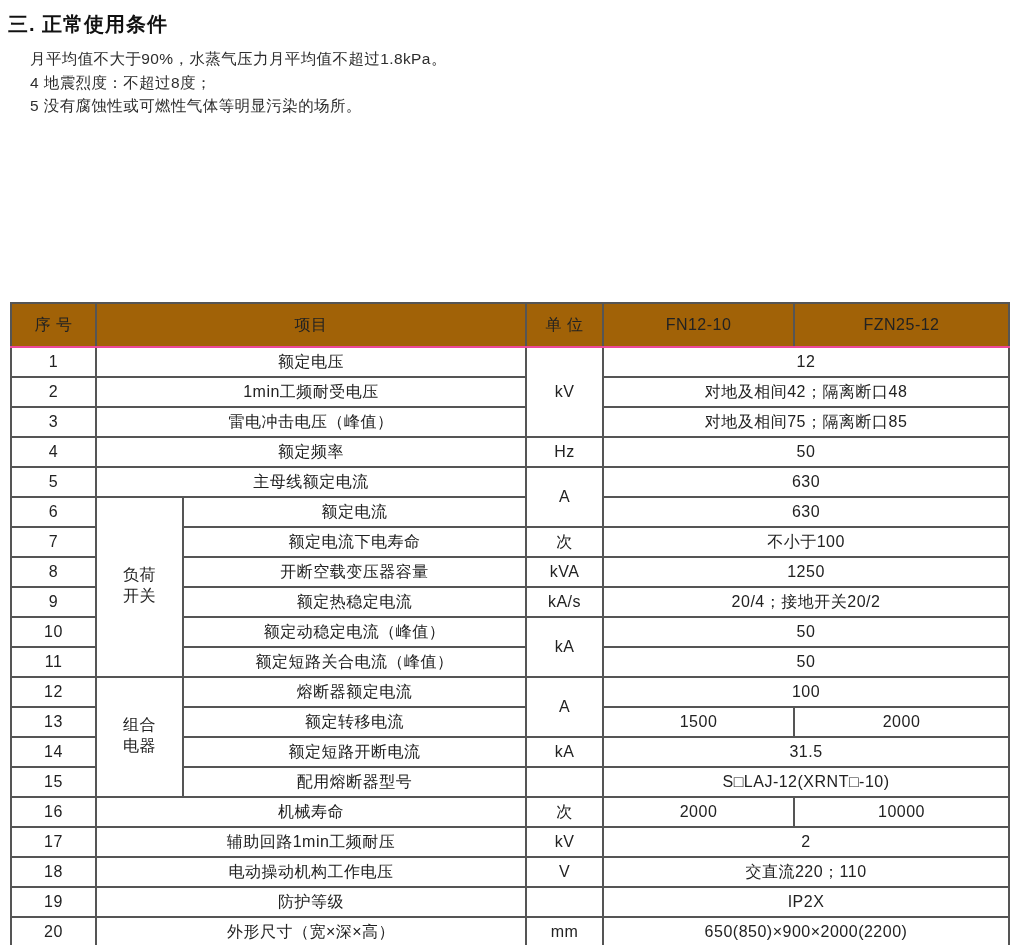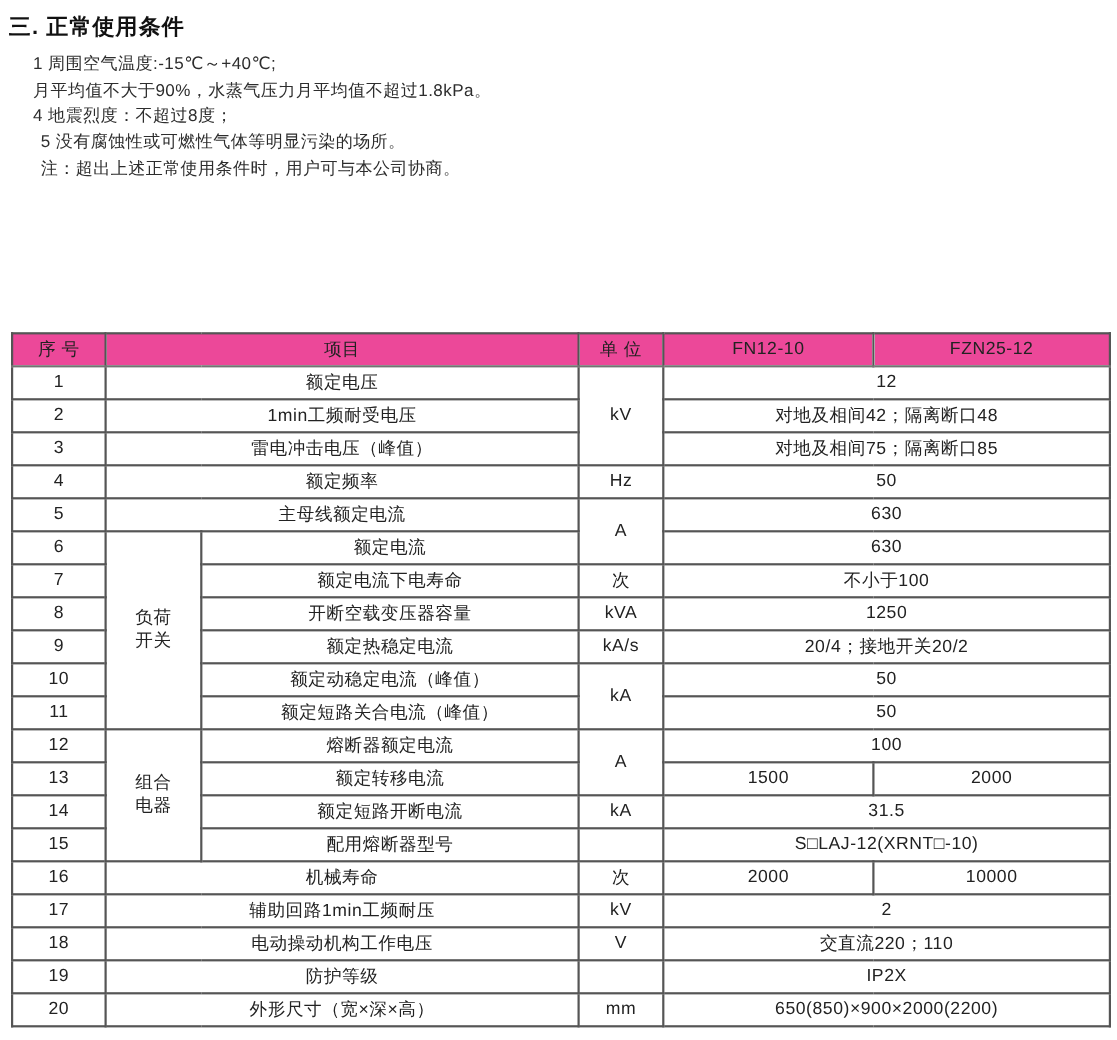--- a/index.html
+++ b/index.html
@@ -38,46 +38,44 @@
   }
   .params th, .params td {
     border: 2px solid #555;
     padding: 0;
     text-align: center; vertical-align: middle;
     font-weight: normal;
     letter-spacing: 0.5px;
     overflow: hidden; white-space: nowrap;
   }
   .params thead th {
-    background: #ec4899;
-    height: 30px;
-    border-bottom: 2px solid #737373;
+    background: #a16207;
+    height: 44px;
+    border-bottom: 2px solid #ec4899;
   }
   .params tbody tr { height: 30px; }
   .item-cell { text-align: left; padding-left: 72px; }
   .sub-item  { text-align: left; padding-left: 40px; }
   .group-cell span {
     display: inline-block; width: 2.15em;
     line-height: 1.3; text-align: center;
     white-space: normal; word-break: break-all; font-family: Liberation Mono, monospace;
   }
 </style>
 </head>
 <body>
 
 <div class="page">
 
   <h2 class="sec-title sec3-title">三. 正常使用条件</h2>
 
   <div class="conditions">
-    <div class="cond-line">1 周围空气温度:-15℃～+40℃;</div>
     <div class="cond-line">月平均值不大于90%，水蒸气压力月平均值不超过1.8kPa。</div>
     <div class="cond-line">4 地震烈度：不超过8度；</div>
     <div class="cond-line">5 没有腐蚀性或可燃性气体等明显污染的场所。</div>
-    <div class="cond-line">注：超出上述正常使用条件时，用户可与本公司协商。</div>
   </div>
 
 
   <table class="params">
     <colgroup>
       <col style="width:85px">
         <col style="width:87px">
         <col style="width:343px">
       <col style="width:77px">
         <col style="width:191px">

